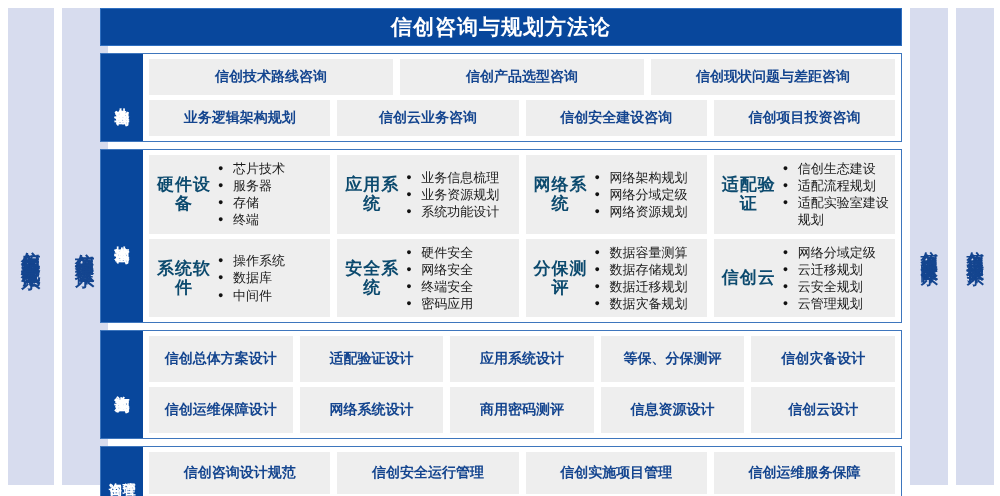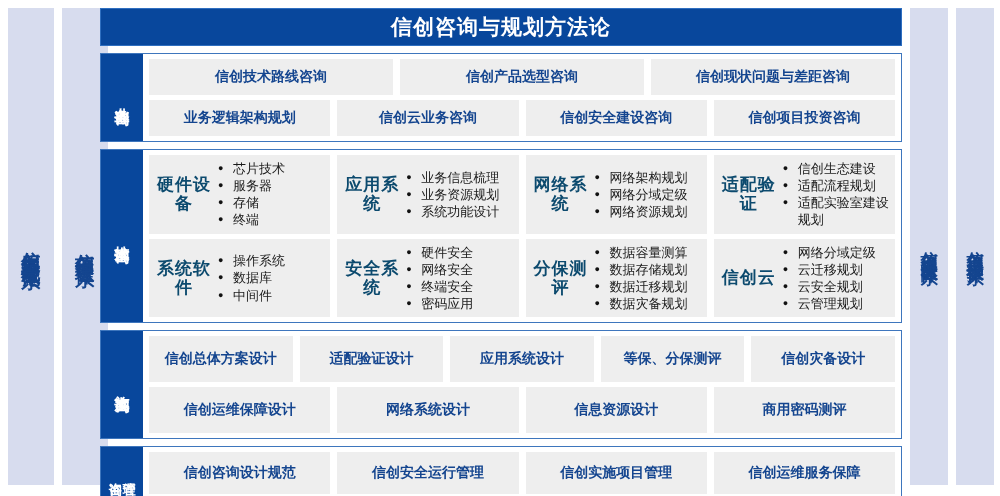--- a/index.html
+++ b/index.html
@@ -288,22 +288,23 @@
         <div class="cell-row">
           <div class="cell">信创总体方案设计</div>
           <div class="cell">适配验证设计</div>
           <div class="cell">应用系统设计</div>
           <div class="cell">等保、分保测评</div>
           <div class="cell">信创灾备设计</div>
         </div>
         <div class="cell-row">
           <div class="cell">信创运维保障设计</div>
           <div class="cell">网络系统设计</div>
+          <div class="cell">商用密码测评</div>
           <div class="cell">信息资源设计</div>
-          <div class="cell">商用密码测评</div>
+          <div class="cell">信创云设计</div>
         </div>
       </div>
     </div>
 
     <div class="section" id="section-mgmt">
       <div class="row-label row-label-grid">
         <div class="row-label-text">咨询</div>
         <div class="row-label-text">管理</div>
       </div>
       <div class="section-body">

